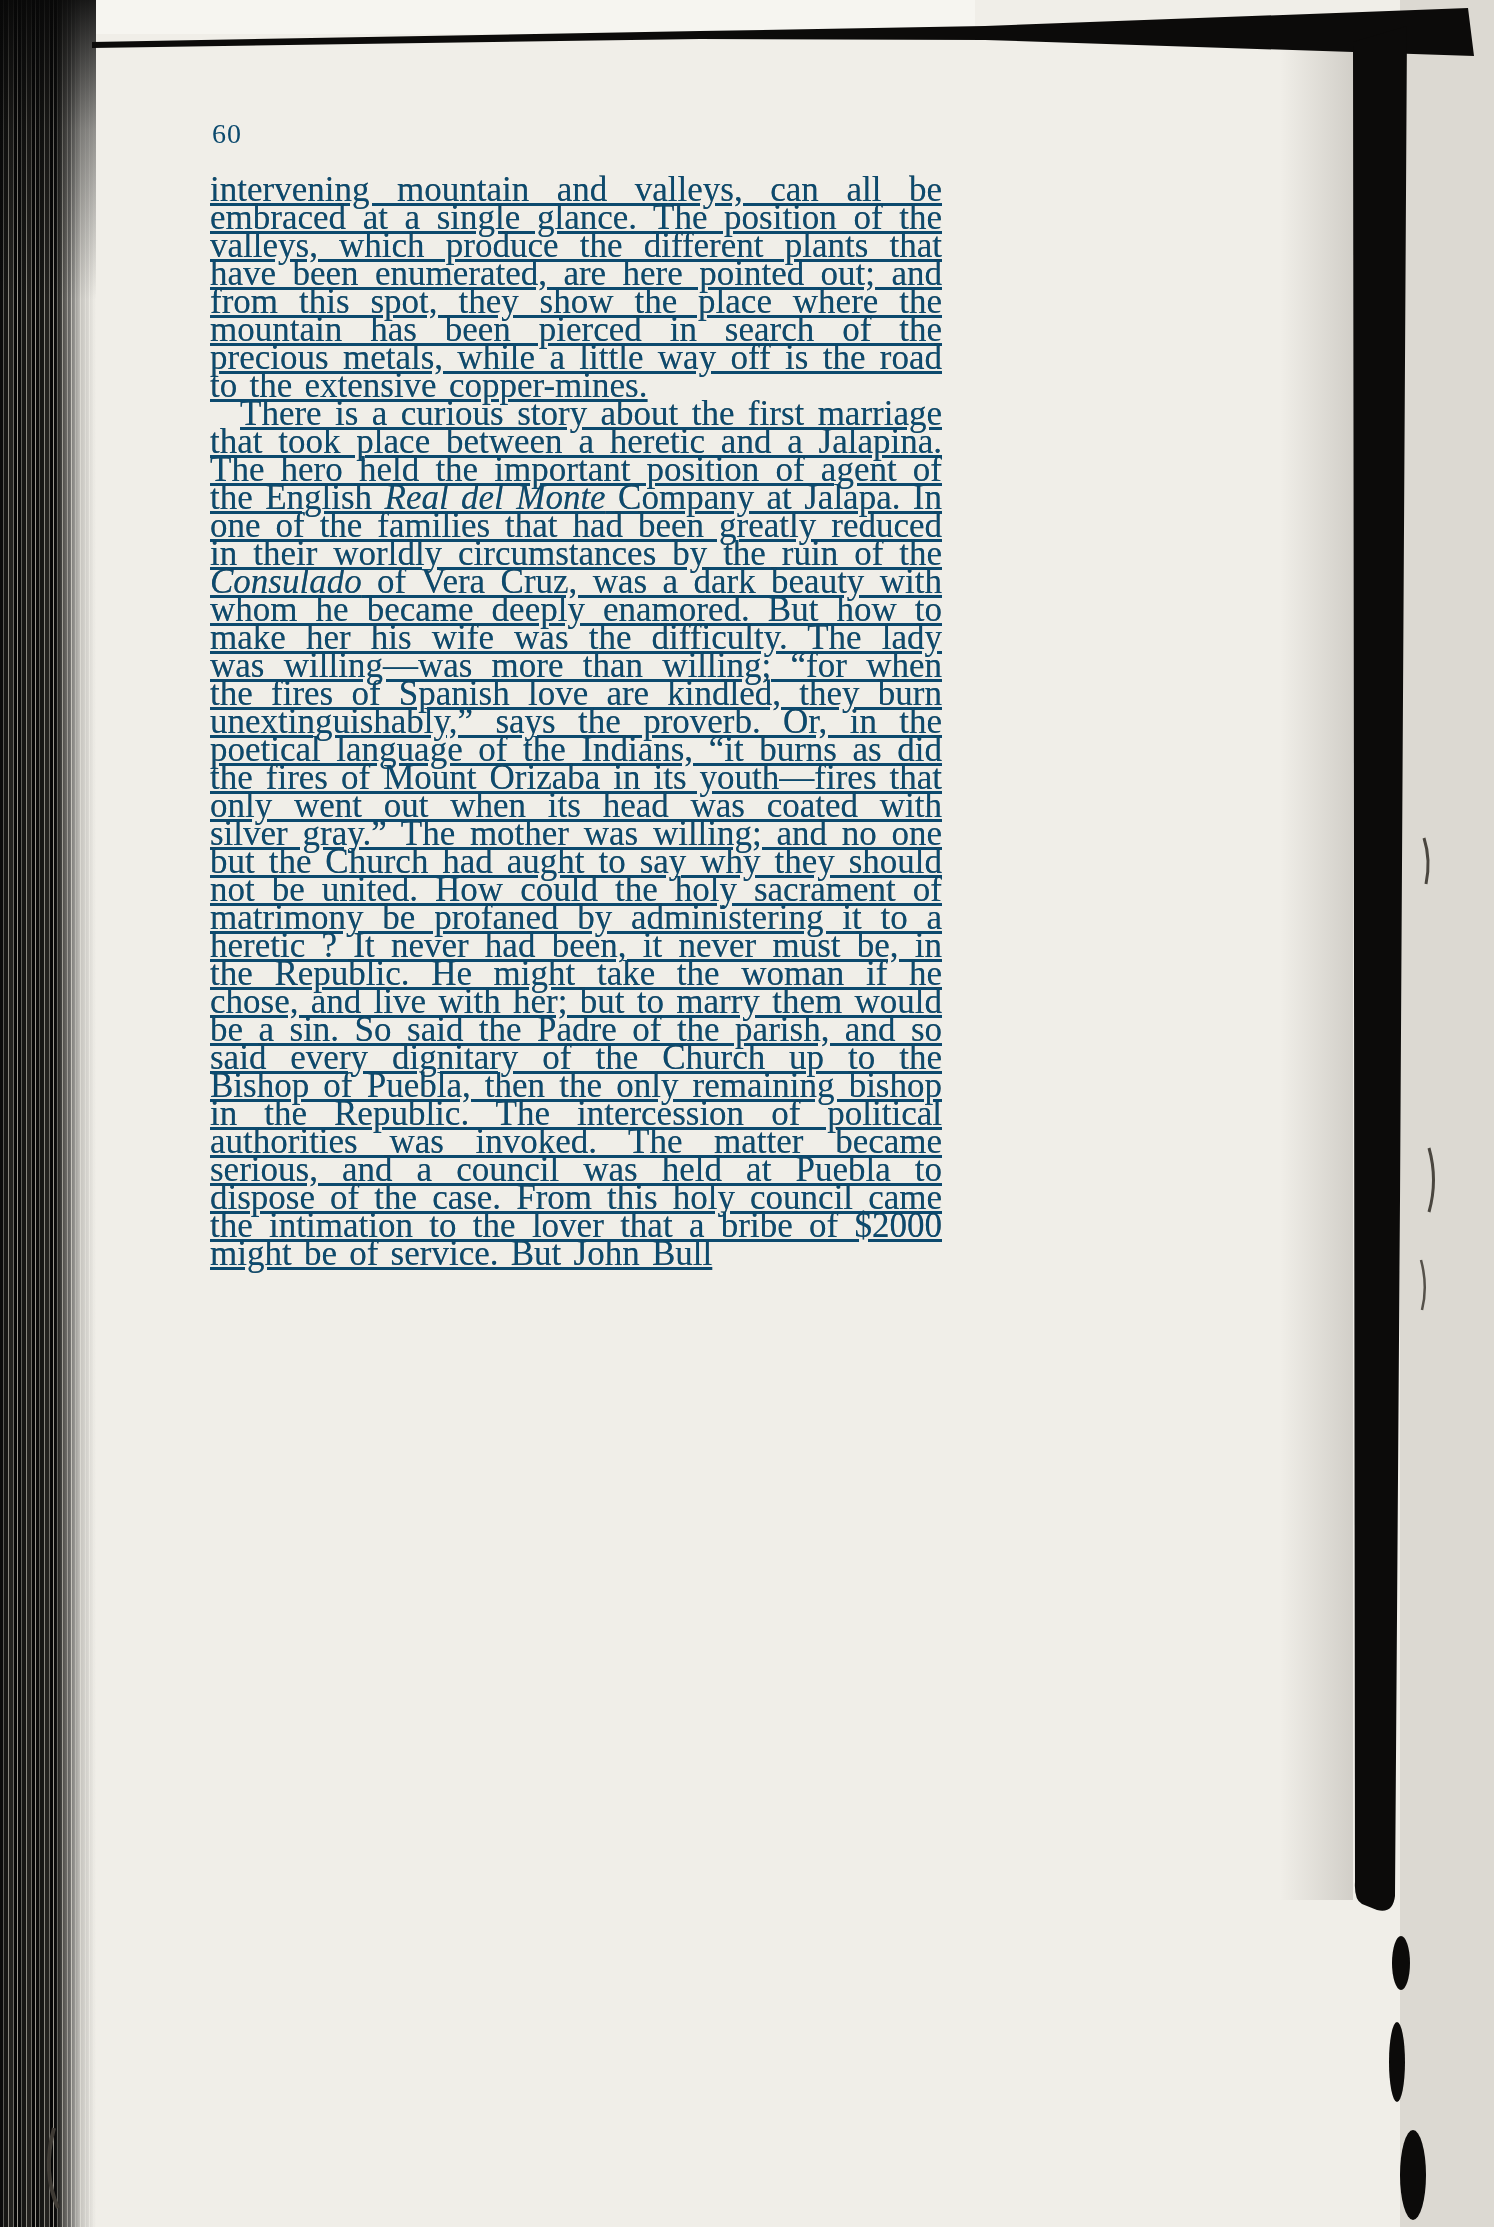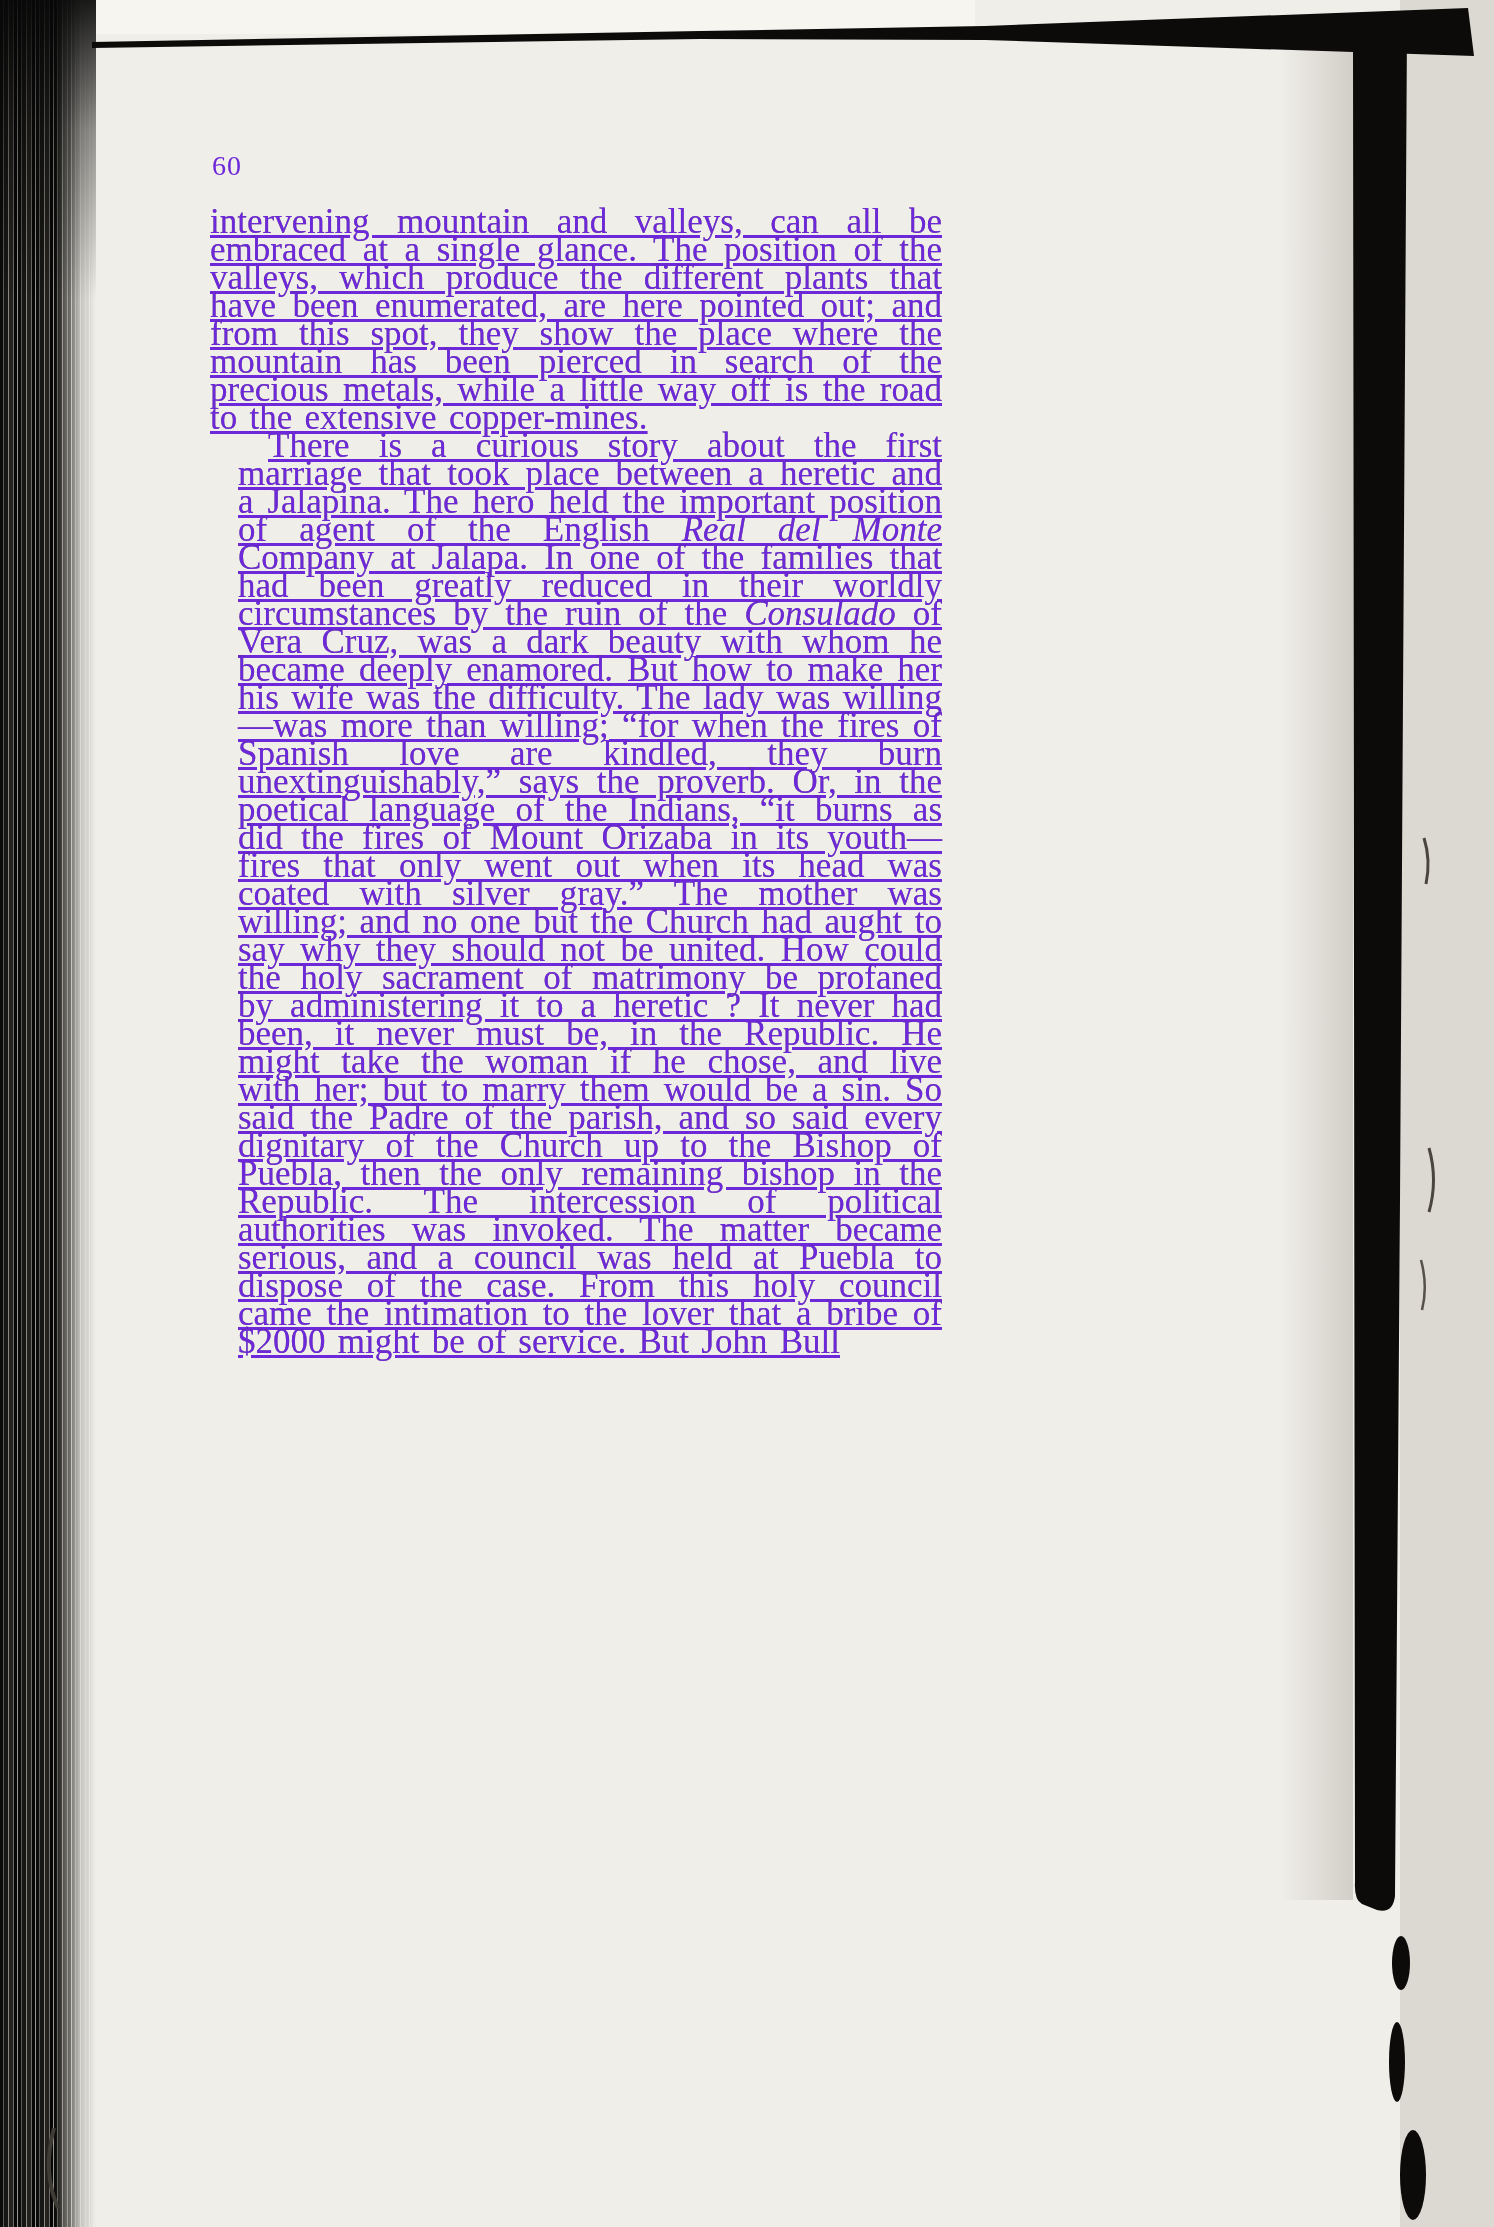--- a/index.html
+++ b/index.html
@@ -50,43 +50,43 @@
         #23221f 9px, #23221f 13px,
         #6e6c66 13px, #6e6c66 14px,
         #060606 14px, #060606 17px,
         #9a978f 17px, #9a978f 18px);
   }
 
   .artifacts { position: absolute; left: 0; top: 0; }
 
   .content {
     position: absolute;
-    left: 210px; top: 148px;
+    left: 210px; top: 116px;
     width: 732px;
-    color: #6d28d9;
+    color: #0c4a6e;
   }
   .header-row { position: relative; height: 60px; }
   .page-number {
     position: absolute; left: 2px; top: 2px;
     font-size: 28px; letter-spacing: 1px;
   }
   .running-header {
     display: block; text-align: center;
     font-size: 23px; letter-spacing: 1.5px;
     padding-top: 6px;
   }
   .para {
     font-size: 35px;
     line-height: 28px;
     text-align: justify;
     word-spacing: 0.1em;
     text-shadow: 0 0 0.6px rgba(43,36,28,0.55);
     text-decoration: underline;
   }
-  .para.indent { text-indent: 30px; margin-left: 28px; }
+  .para.indent { text-indent: 30px; }
   .seg.it { font-style: italic; }
 </style>
 </head>
 <body>
 
 <div class="scan">
 
   <div class="top-light"></div>
   <div class="right-strip"></div>
   <div class="fold-shadow"></div>

